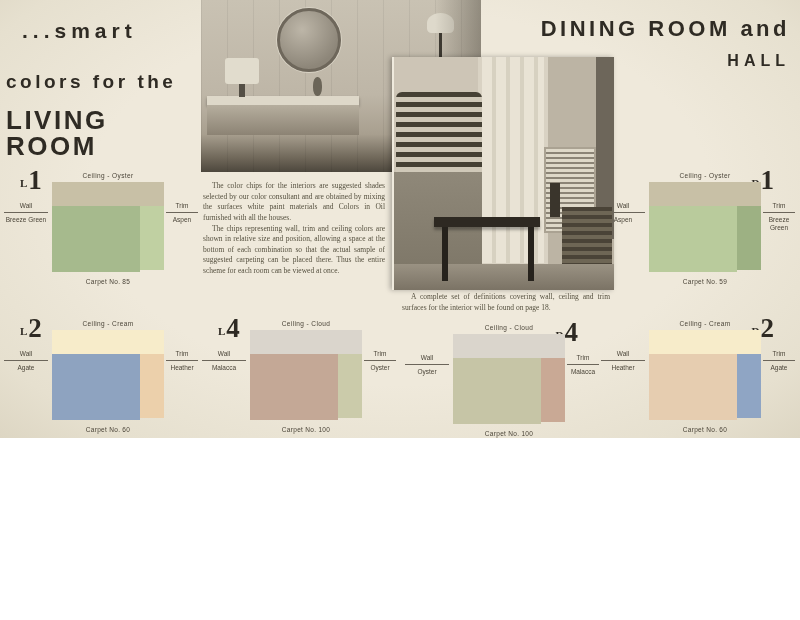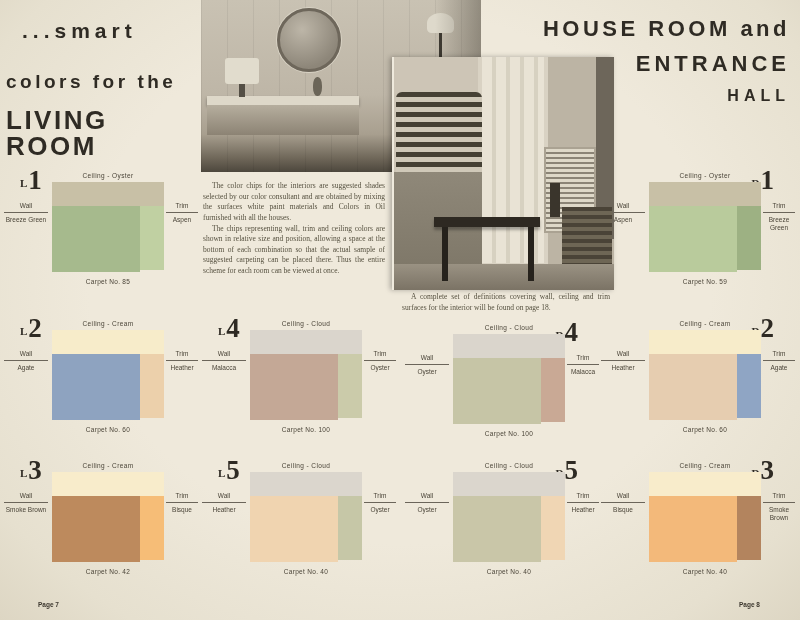--- a/index.html
+++ b/index.html
@@ -1,17 +1,17 @@
 <!DOCTYPE html>
 <html><head>
 <meta charset="utf-8">
 <style>
   html,body{margin:0;padding:0;}
   #spread{
-    position:relative;width:800px;height:620px;overflow:hidden;
+    position:relative;width:800px;height:438px;overflow:hidden;
     background:radial-gradient(ellipse at 50% 45%, #efe9db 55%, #e6e0cf 85%, #ddd6c3 100%);
     font-family:"Liberation Sans", sans-serif;color:#2f2b24;
   }
   
   #left-title{position:absolute;left:6px;top:20px;width:195px;line-height:1;}
   #left-title .t1{font-size:21px;font-weight:700;letter-spacing:5px;padding-left:16px;}
   #left-title .t2{font-size:19px;font-weight:700;letter-spacing:3.5px;margin-top:31px;}
   #left-title .t3{font-size:26px;font-weight:700;letter-spacing:2.5px;margin-top:16px;}
   #right-title{position:absolute;right:10px;top:18px;width:300px;text-align:right;line-height:1;}
   #right-title .t1{font-size:22px;font-weight:700;letter-spacing:3.5px;}
@@ -88,22 +88,21 @@
 
 <div id="spread">
 
   <div id="left-title">
     <div class="t1">...smart</div>
     <div class="t2">colors for the</div>
     <div class="t3">LIVING ROOM</div>
   </div>
 
   <div id="right-title">
-    <div class="t1">HOUSE ROOM and</div>
-    <div class="t2">ENTRANCE</div>
+    <div class="t1">DINING ROOM and</div>
     <div class="t3">HALL</div>
   </div>
 
   <div id="photo1" class="ph">
     <div class="planks"></div>
     <div class="mirror"></div>
     <div class="console"></div>
     <div class="console-front"></div>
     <div class="lamp-shade"></div>
     <div class="lamp-base"></div>

